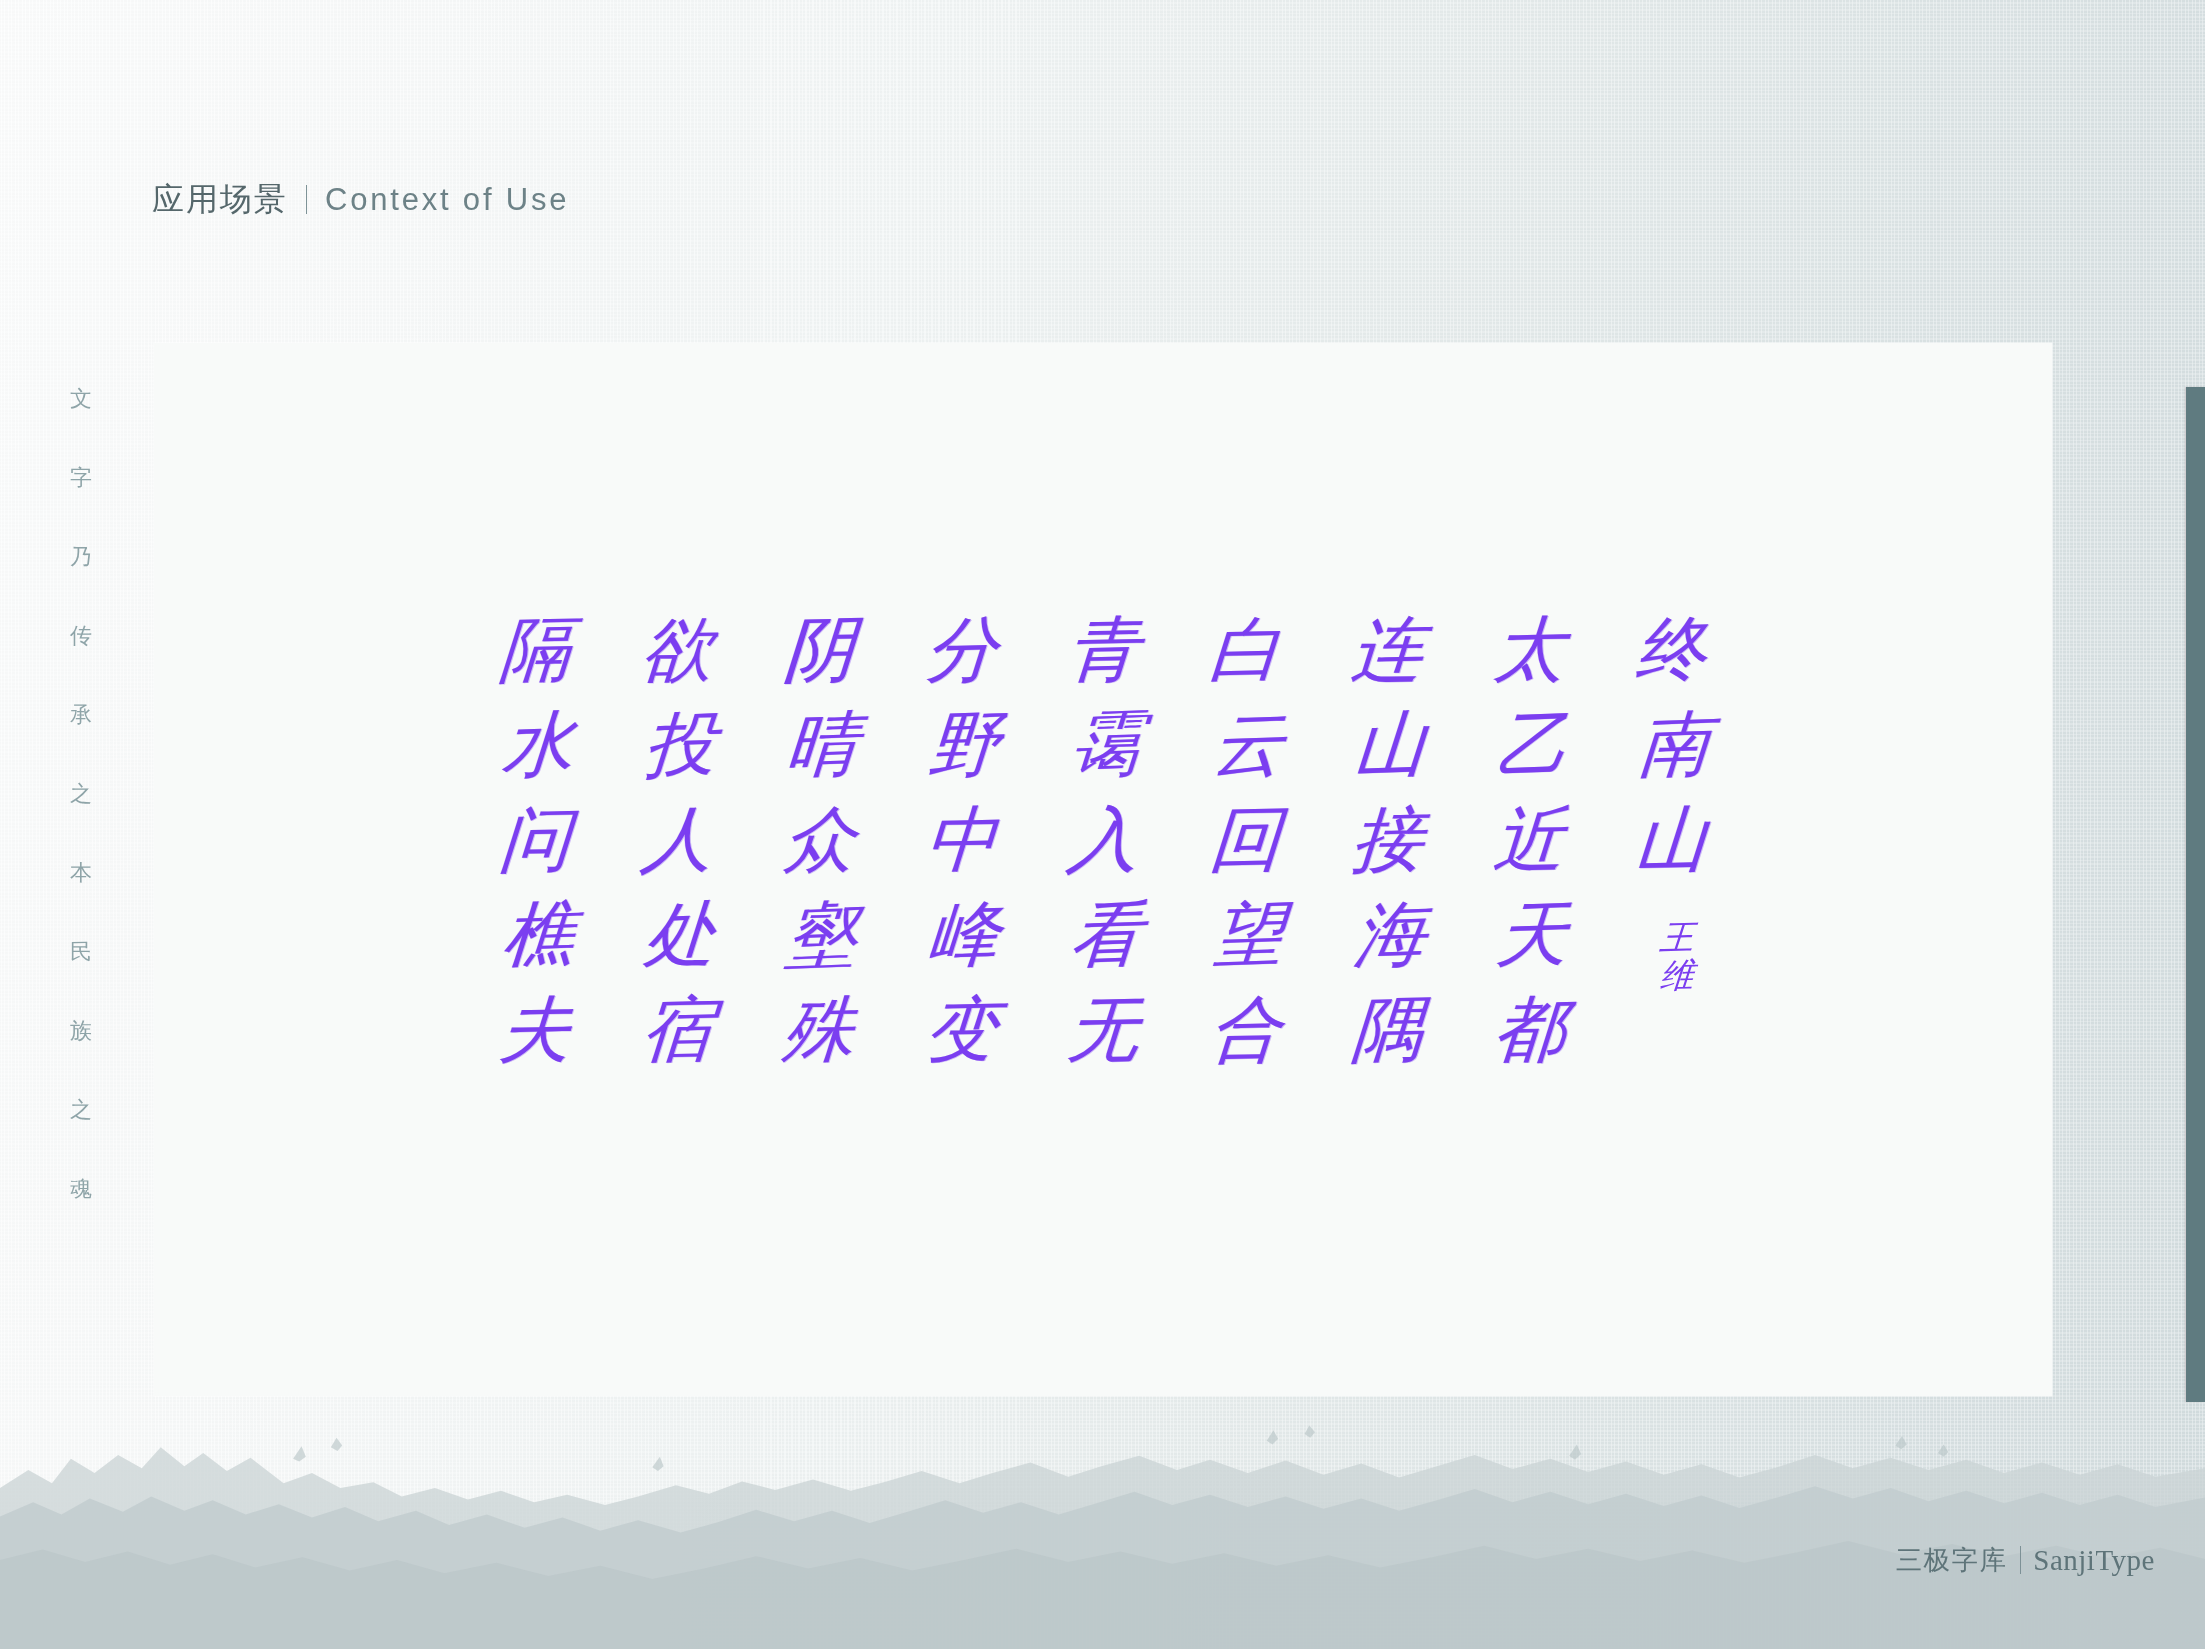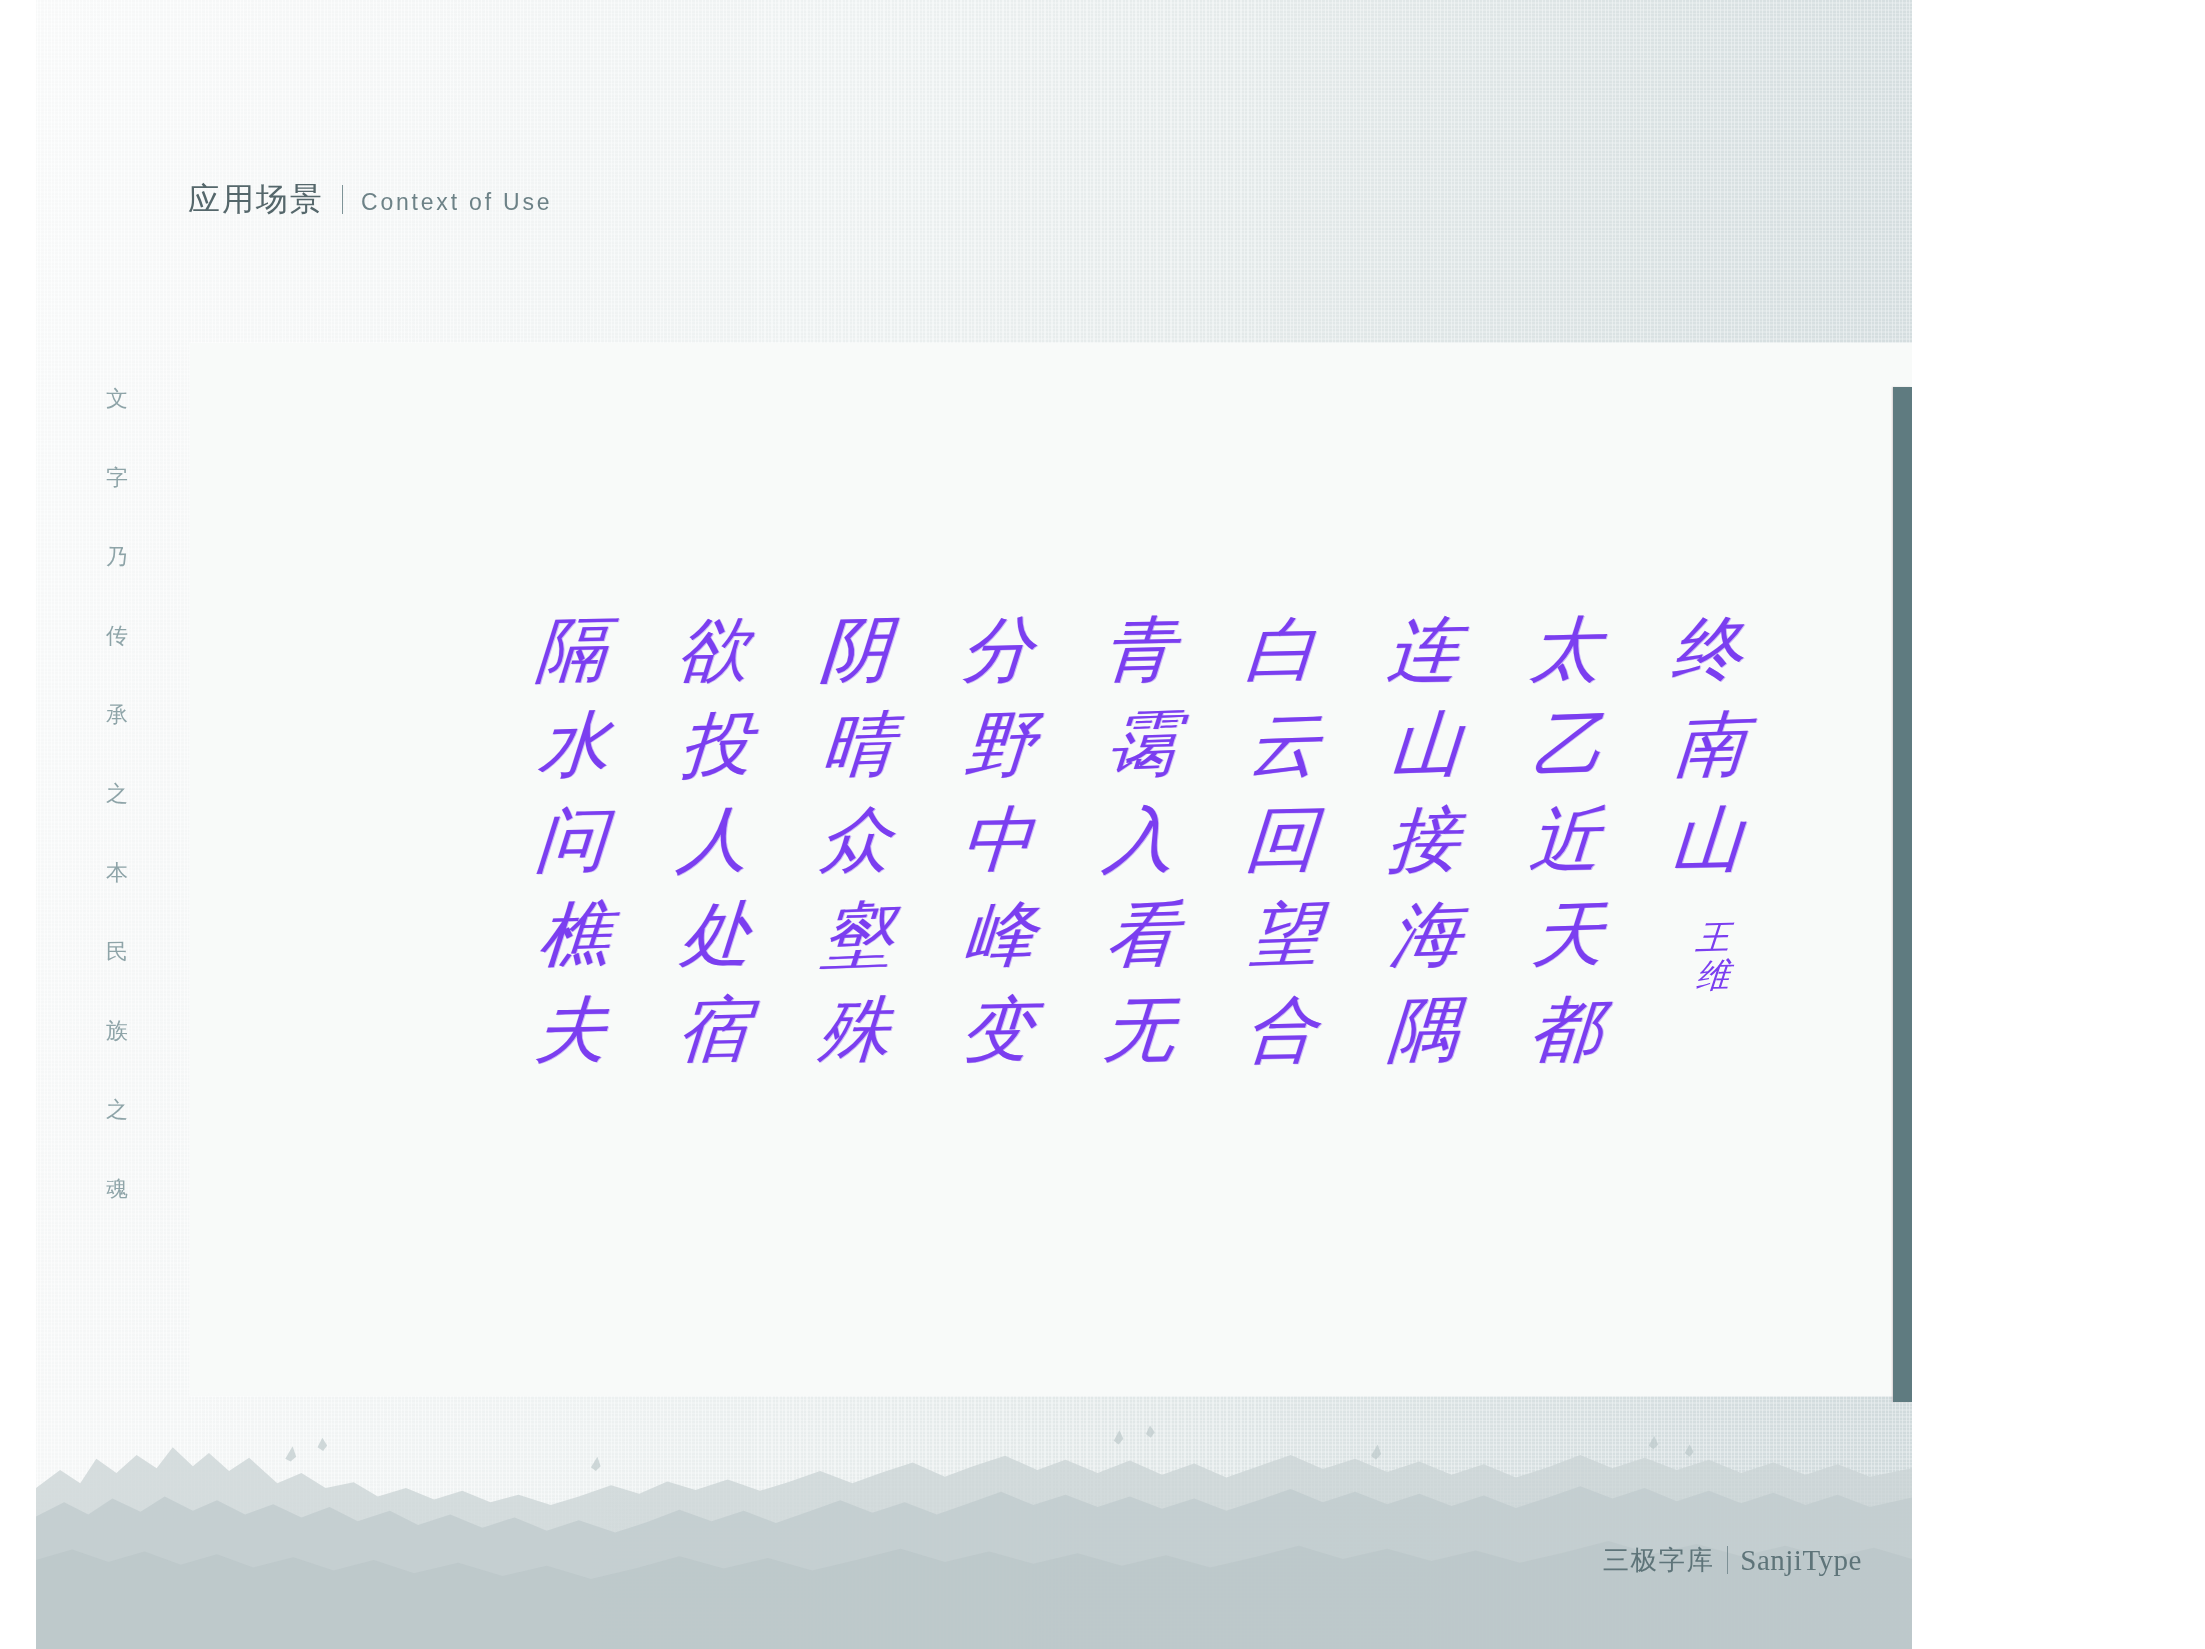--- a/index.html
+++ b/index.html
@@ -3,34 +3,33 @@
 <meta charset="utf-8">
 <style>
   html, body {
     margin: 0;
     padding: 0;
     background: #ffffff;
   }
 
   #stage {
     position: relative;
-    width: 1876px;
+    width: 2205px;
     height: 1649px;
     overflow: hidden;
     font-family: "Liberation Sans", sans-serif;
     background:
       linear-gradient(100deg,
         #fbfcfc 0%,
         #f7f9f9 18%,
         #f0f4f4 38%,
         #e6ecec 58%,
         #dde5e6 76%,
         #d7e0e2 90%,
         #d3dddf 100%);
-    margin-left: 36px;
   }
 
   
   .paper-texture {
     position: absolute;
     inset: 0;
     pointer-events: none;
     background-image:
       repeating-linear-gradient(90deg, rgba(255,255,255,0.55) 0 0.5px, rgba(0,0,0,0.015) 0.5px 1.4px),
       repeating-linear-gradient(0deg, rgba(255,255,255,0.40) 0 0.5px, rgba(0,0,0,0.012) 0.5px 1.4px);
@@ -56,21 +55,21 @@
   .header-sep {
     display: inline-block;
     width: 1.4px;
     height: 29px;
     background: #7e9397;
     margin: 0 18px;
     position: relative;
     top: 3.8px;
   }
   .header-en {
-    font-size: 23px;
+    font-size: 31px;
     letter-spacing: 2.8px;
     color: #6d8287;
     font-weight: 400;
   }
 
   
   .side-slogan {
     position: absolute;
     left: 66px;
     top: 388px;

